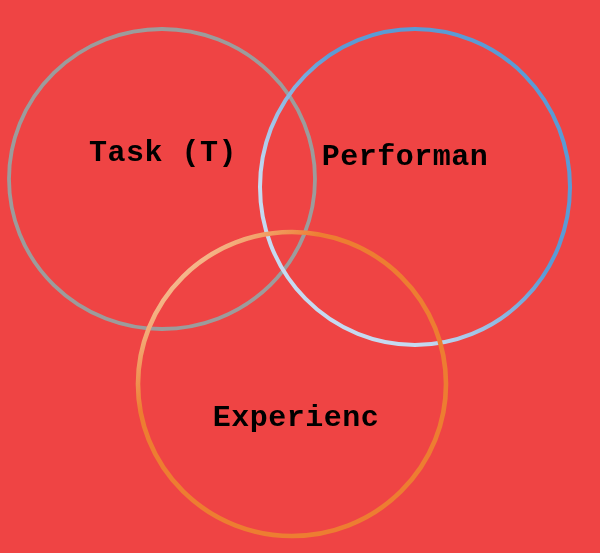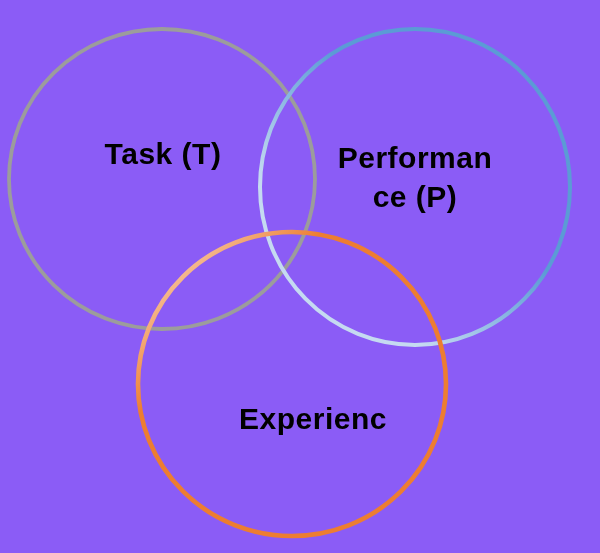--- a/index.html
+++ b/index.html
@@ -4,23 +4,23 @@
 <style>
   html, body {
     margin: 0;
     padding: 0;
     background: #ffffff;
   }
   .canvas {
     position: relative;
     width: 600px;
     height: 553px;
-    background: #8b5cf6;
+    background: #ef4444;
     overflow: hidden;
-    font-family: Liberation Sans, sans-serif;
+    font-family: Liberation Mono, monospace;
   }
   .venn-svg {
     position: absolute;
     left: 0;
     top: 0;
     display: block;
   }
   .label {
     position: absolute;
     width: 260px;
@@ -29,22 +29,22 @@
     font-weight: bold;
     font-size: 30px;
     line-height: 39px;
     letter-spacing: 0.5px;
     white-space: nowrap;
   }
   .label .line {
     display: block;
   }
   .label-task        { left: 33px;  top: 134px; }
-  .label-performance { left: 285px; top: 138px; }
-  .label-experience  { left: 183px; top: 399px; }
+  .label-performance { left: 275px; top: 138px; }
+  .label-experience  { left: 166px; top: 399px; }
 </style>
 </head>
 <body>
 
 <div class="canvas">
 
   <svg class="venn-svg" width="600" height="553" viewBox="0 0 600 553">
     <defs>
       <linearGradient id="gradPerformance" x1="1" y1="0" x2="0" y2="1">
         <stop offset="0" stop-color="#5B9BD5"></stop>
@@ -66,20 +66,19 @@
 
     <ellipse cx="292" cy="384" rx="154" ry="152" fill="none" stroke="url(#gradExperience)" stroke-width="4.6"></ellipse>
   </svg>
 
   <div class="label label-task">
     <span class="line">Task (T)</span>
   </div>
 
   <div class="label label-performance">
     <span class="line">Performan</span>
-    <span class="line">ce (P)</span>
   </div>
 
   <div class="label label-experience">
     <span class="line">Experienc</span>
   </div>
 
 </div>
 
 </body></html>

